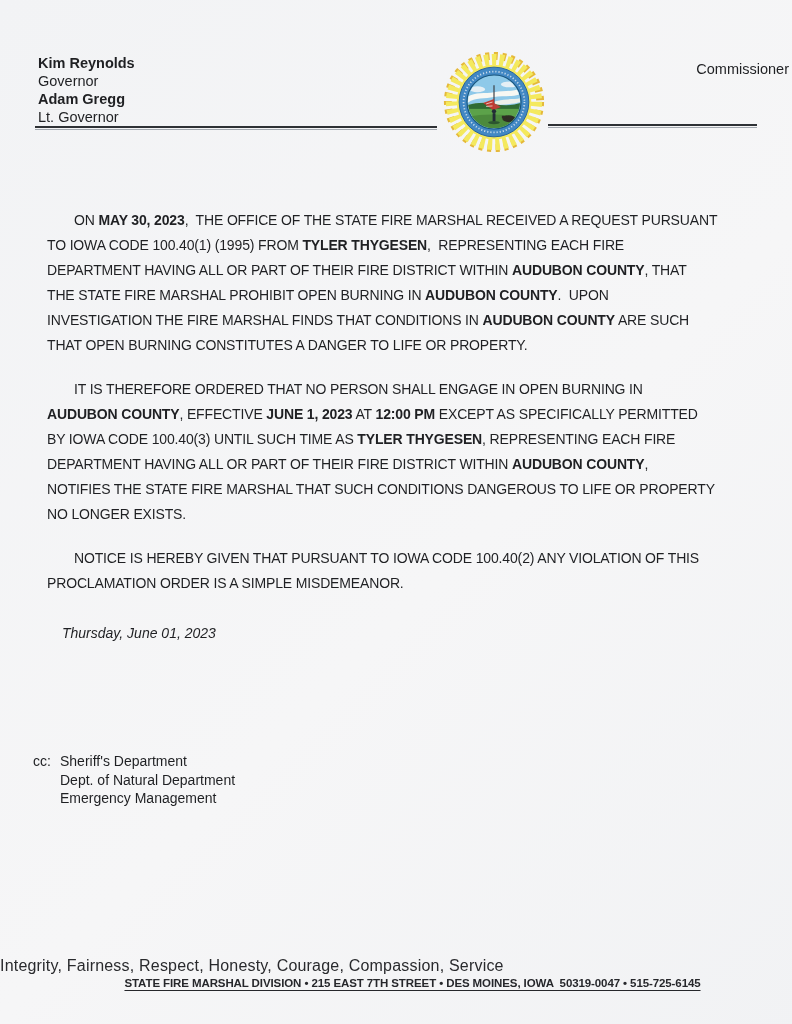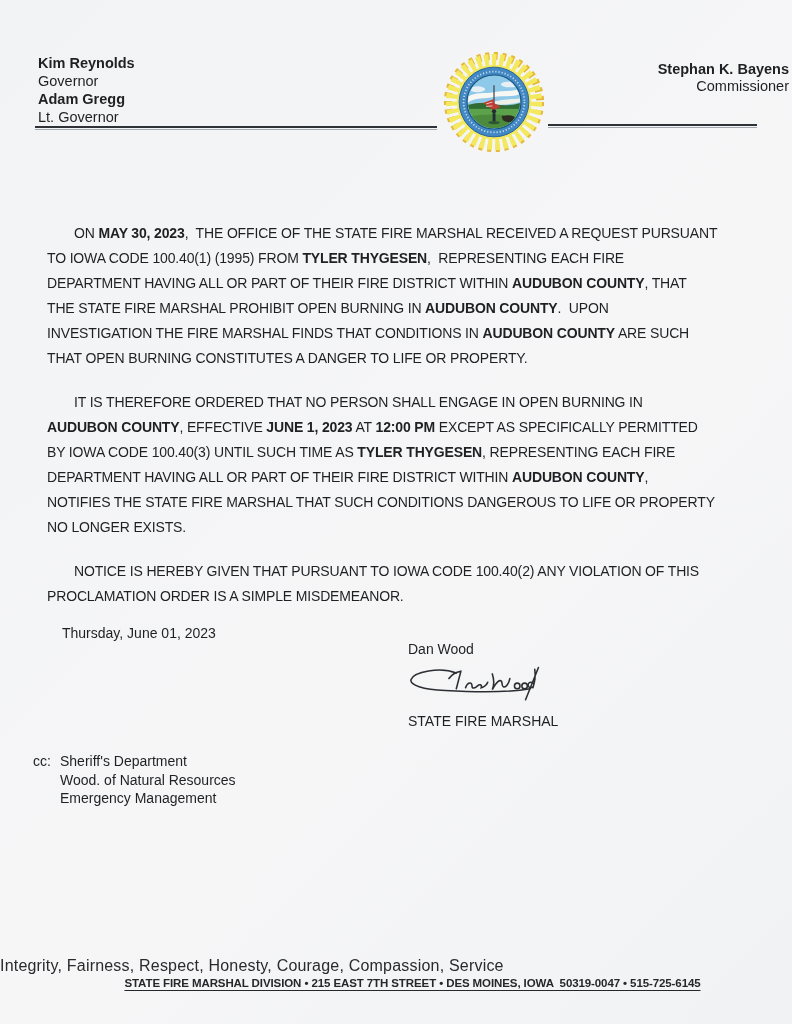--- a/index.html
+++ b/index.html
@@ -16,24 +16,24 @@
   .rule{position:absolute;}
   .rule::before{content:"";display:block;height:2px;background:#2e3135;}
   .rule::after{content:"";display:block;height:1px;background:#a3a9b0;margin-top:1px;}
   .rule-left{left:35px;top:126px;width:402px;}
   .rule-right{left:548px;top:124px;width:209px;}
   .seal{position:absolute;left:440px;top:48px;width:108px;height:108px;}
   
   .title{position:absolute;left:0;right:12px;top:161px;text-align:center;
          font-weight:700;font-size:14px;line-height:18.5px;letter-spacing:0.2px;}
   
-  .body{position:absolute;left:47px;top:221px;width:733px;font-size:14px;
+  .body{position:absolute;left:47px;top:208px;width:733px;font-size:14px;
         line-height:25px;letter-spacing:-0.15px;}
   .body p{margin:0 0 19px 0;text-indent:27px;white-space:pre-wrap;}
-  .dateline{position:absolute;left:62px;top:624px;font-size:14px;line-height:18px;}
+  .dateline{position:absolute;left:62px;top:624px;font-size:14px;line-height:18px;font-style:italic;}
   
   .sig{position:absolute;left:408px;top:641px;font-size:14px;line-height:17px;}
   .sig svg{display:block;margin:3px 0 4px -6px;}
   
   .cc{position:absolute;left:33px;top:752px;font-size:14px;line-height:18.5px;display:flex;}
   .cc-label{width:27px;}
   
   .footer-address{position:absolute;left:0;right:0;top:929px;text-align:center;
       font-size:11.5px;font-weight:700;letter-spacing:-0.1px;white-space:pre;
       text-decoration:underline;text-underline-offset:3px;color:#26272b;margin-top:48px;}
@@ -46,21 +46,20 @@
 <div class="page">
 
   <div class="hdr-left">
     <div class="b">Kim Reynolds</div>
     <div>Governor</div>
     <div class="b">Adam Gregg</div>
     <div>Lt. Governor</div>
   </div>
 
   <div class="hdr-right">
-    <div class="b">Stephan K. Bayens</div>
     <div>Commissioner</div>
   </div>
 
   <div class="rule rule-left"></div>
   <div class="rule rule-right"></div>
 
   <svg class="seal" viewBox="0 0 110 110">
     <circle cx="55" cy="55" r="47" fill="none" stroke="#e5b93a" stroke-width="8" stroke-dasharray="4 4.5"></circle>
     <circle cx="55" cy="55" r="43" fill="none" stroke="#f4e95e" stroke-width="12" stroke-dasharray="4.5 3.2"></circle>
     <circle cx="55" cy="55" r="38" fill="#f4e95e"></circle>
@@ -103,40 +102,26 @@
 BY IOWA CODE 100.40(3) UNTIL SUCH TIME AS </span><span class="b">TYLER THYGESEN</span><span>, REPRESENTING EACH FIRE
 DEPARTMENT HAVING ALL OR PART OF THEIR FIRE DISTRICT WITHIN </span><span class="b">AUDUBON COUNTY</span><span>,
 NOTIFIES THE STATE FIRE MARSHAL THAT SUCH CONDITIONS DANGEROUS TO LIFE OR PROPERTY
 NO LONGER EXISTS.</span></p>
     <p><span>NOTICE IS HEREBY GIVEN THAT PURSUANT TO IOWA CODE 100.40(2) ANY VIOLATION OF THIS
 PROCLAMATION ORDER IS A SIMPLE MISDEMEANOR.</span></p>
   </div>
 
   <div class="dateline">Thursday, June 01, 2023</div>
 
-  <div class="sig">
-    <div>Dan Wood</div>
-    <svg width="140" height="48" viewBox="0 0 150 52">
-      <g fill="none" stroke="#2b2e33" stroke-width="1.7" stroke-linecap="round">
-        <path d="M58 13 C40 6 12 12 9 20 C7 26 22 31 46 32 C80 34 116 34 138 30"></path>
-        <path d="M63 11 L58 30 M63 11 C57 12 52 16 50 19"></path>
-        <path d="M68 29 C70 23 75 22 75 27 C75 30 78 30 81 27 C83 25 86 25 85 29 C88 28 91 26 92 23"></path>
-        <path d="M97 14 C99 20 99 26 97 31 C102 22 105 20 107 22 C108 24 107 27 109 28 C112 29 115 24 116 19"></path>
-        <path d="M121 27 A3 3 0 1 1 127 27 A3 3 0 1 1 121 27 M129 27 A3 3 0 1 1 135 27 A3 3 0 1 1 129 27"></path>
-        <path d="M141 24 A3 3 0 1 0 141 28 M143 9 C144 16 143 23 141 29 M147 7 L133 42"></path>
-      </g>
-    </svg>
-    <div>STATE FIRE MARSHAL</div>
-  </div>
 
   <div class="cc">
     <span class="cc-label">cc:</span>
     <div>
       <div>Sheriff's Department</div>
-      <div>Wood. of Natural Resources</div>
+      <div>Dept. of Natural Department</div>
       <div>Emergency Management</div>
     </div>
   </div>
 
   <div class="footer-address">STATE FIRE MARSHAL DIVISION • 215 EAST 7TH STREET • DES MOINES, IOWA  50319-0047 • 515-725-6145</div>
   <div class="motto">Integrity, Fairness, Respect, Honesty, Courage, Compassion, Service</div>
 
 </div>
 
 </body></html>

